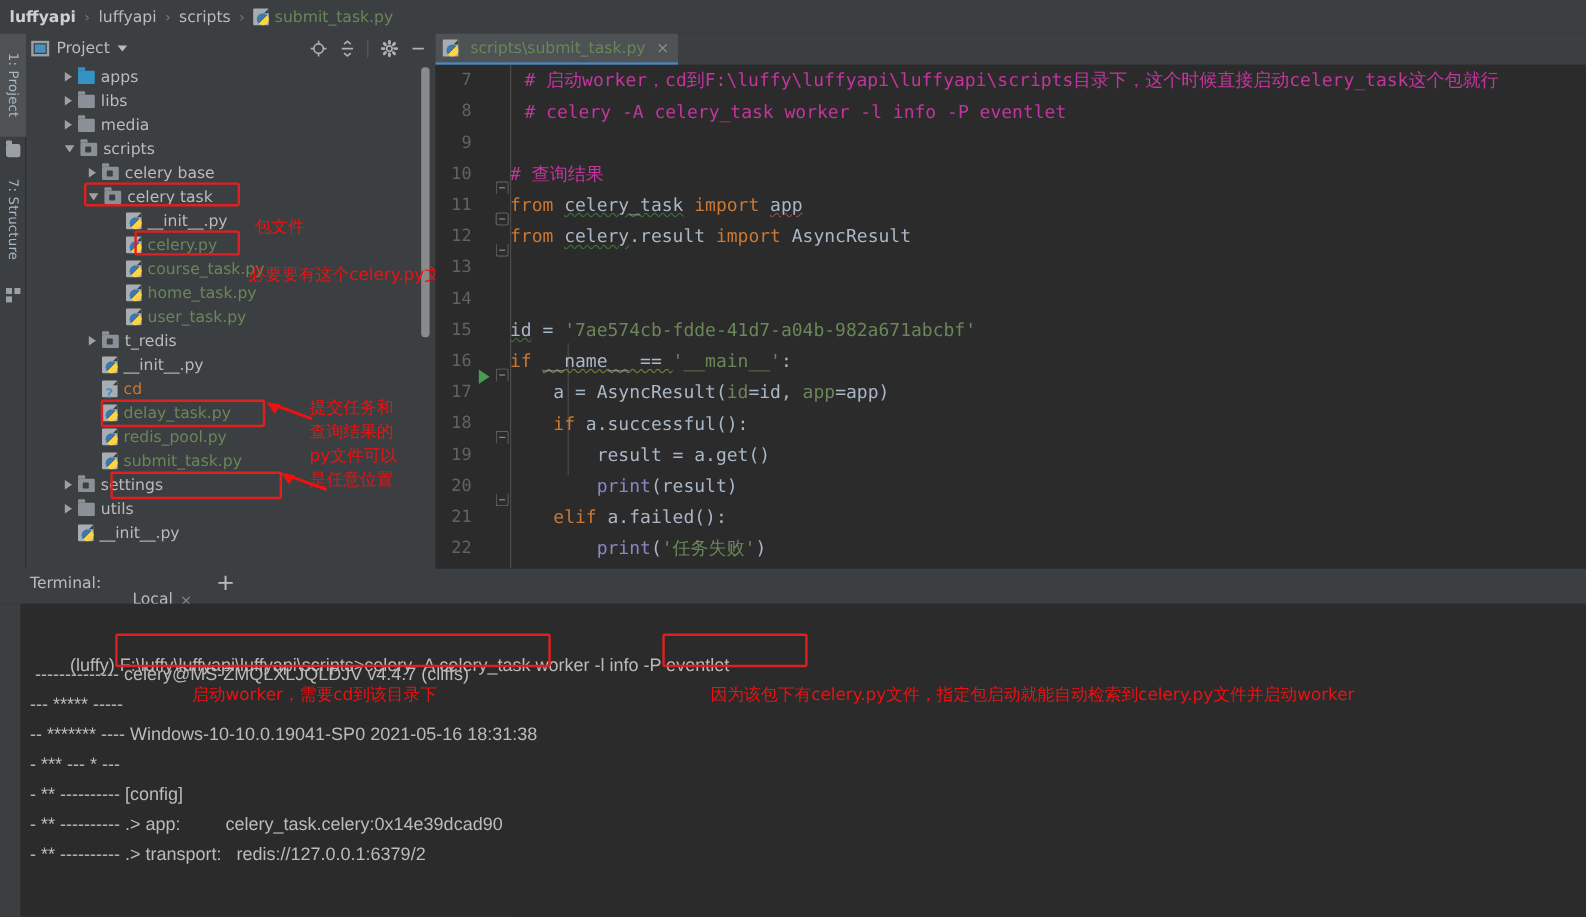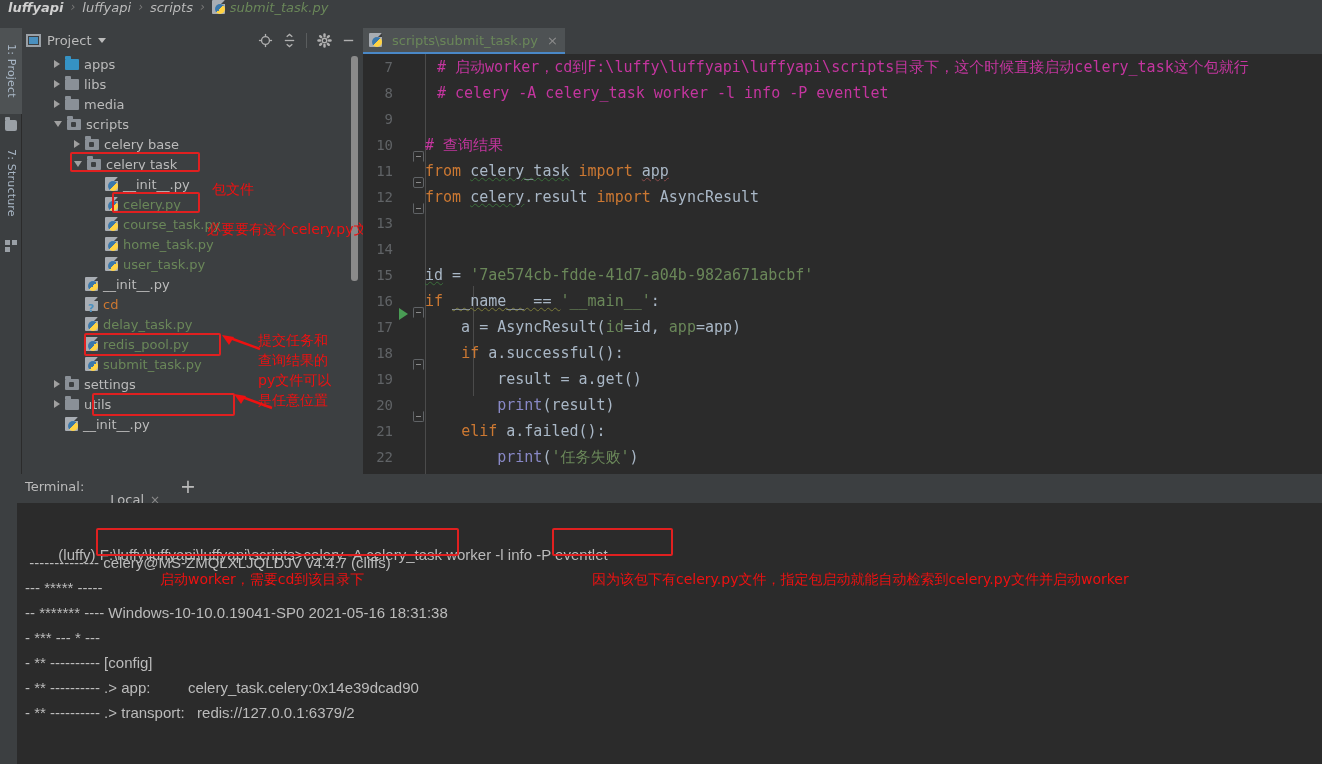--- a/index.html
+++ b/index.html
@@ -7,22 +7,22 @@
     width: 1322px; height: 764px;
     background: #3c3f41;
     font-family: "DejaVu Sans", "Liberation Sans", sans-serif;
     overflow: hidden;
   }
   #app { position: relative; width: 1322px; height: 764px; }
 
   
   .breadcrumb {
     position: absolute; left: 0; top: 0; width: 1130px; height: 28px;
-    background: #3c3f41; display: flex; align-items: flex-start;
-    padding-left: 8px; font-size: 13px; color: #a9b7c6; font-style: italic;
+    background: #3c3f41; display: flex; align-items: center;
+    padding-left: 8px; font-size: 13px; color: #a9b7c6;
   }
   .bc-item { color: #bbbbbb; }
   .bc-item.bold { font-weight: bold; color: #d0d0d0; }
   .bc-sep { color: #777; margin: 0 7px; font-size: 12px; }
   .bc-file { color: #6a8759; }
 
   
   .toolstrip {
     position: absolute; left: 0; top: 28px; width: 22px; height: 446px;
     background: #3c3f41; border-right: 1px solid #2b2b2b;
@@ -370,20 +370,25 @@
         </div>
         <div class="row" style="padding-left: 72px;">
           <span class="arrow none"></span>
           <span class="ico py"></span>
           <span class="lbl green">home_task.py</span>
         </div>
         <div class="row" style="padding-left: 72px;">
           <span class="arrow none"></span>
           <span class="ico py"></span>
           <span class="lbl green">user_task.py</span>
+        </div>
+        <div class="row" style="padding-left: 52px;">
+          <span class="arrow right"></span>
+          <span class="ico folder mod"></span>
+          <span class="lbl">t_redis</span>
         </div>
         <div class="row" style="padding-left: 52px;">
           <span class="arrow none"></span>
           <span class="ico py"></span>
           <span class="lbl">__init__.py</span>
         </div>
         <div class="row" style="padding-left: 52px;">
           <span class="arrow none"></span>
           <span class="ico unknown"></span>
           <span class="lbl orange">cd</span>

